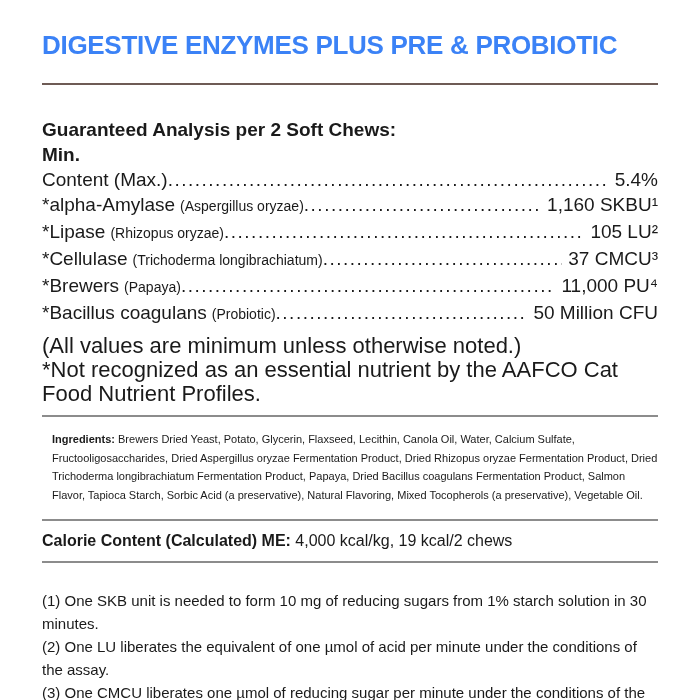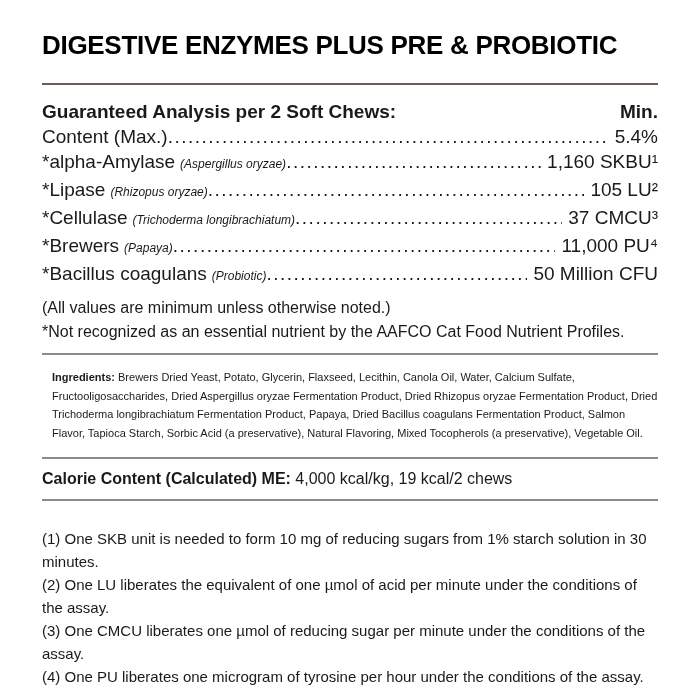--- a/index.html
+++ b/index.html
@@ -14,66 +14,66 @@
     padding: 0 42px;
     font-family: "Liberation Sans", sans-serif;
     color: #1a1a1a;
   }
   .title {
     margin: 30px 0 0 0;
     font-size: 26px;
     line-height: 30px;
     font-weight: 700;
     letter-spacing: -0.3px;
-    color: #000000;
+    color: #3b82f6;
   }
   .rule { height: 2px; border: 0; margin: 0; }
   .rule-brown { background: #6E5B55; margin-top: 23px; }
   .rule-gray  { background: #8C8C8C; }
 
   
   .ga-heading {
     display: flex;
     justify-content: space-between;
     align-items: baseline;
     font-size: 19px;
     font-weight: 700;
-    margin-top: 14px;
+    margin-top: 32px;
     line-height: 25px;
+    flex-direction: column;
   }
   .ga-row {
     display: flex;
     align-items: baseline;
     font-size: 19px;
     line-height: 25px;
   }
   .ga-row .name { white-space: nowrap; }
   .ga-row .species {
-    font-style: italic;
-    font-size: 12px;
+    font-size: 14px;
     margin-left: 5px;
     white-space: nowrap;
   }
   .ga-row .species:empty { margin-left: 0; }
   .ga-row .leader {
     flex: 1;
     overflow: hidden;
     white-space: nowrap;
     min-width: 10px;
   }
   .ga-row .leader::after {
     content: "......................................................................................................................................";
     letter-spacing: 1.5px;
   }
   .ga-row .value {
     white-space: nowrap;
     padding-left: 6px;
   }
   .ga-note {
-    font-size: 16px;
+    font-size: 22px;
     line-height: 24px;
     margin: 0;
   }
   .ga-note.first { margin-top: 7px; }
   .rule-ingredients { margin-top: 9px; }
 
   .ingredients {
     margin: 13px 0 0 10px;
     font-size: 11px;
     line-height: 18.5px;

